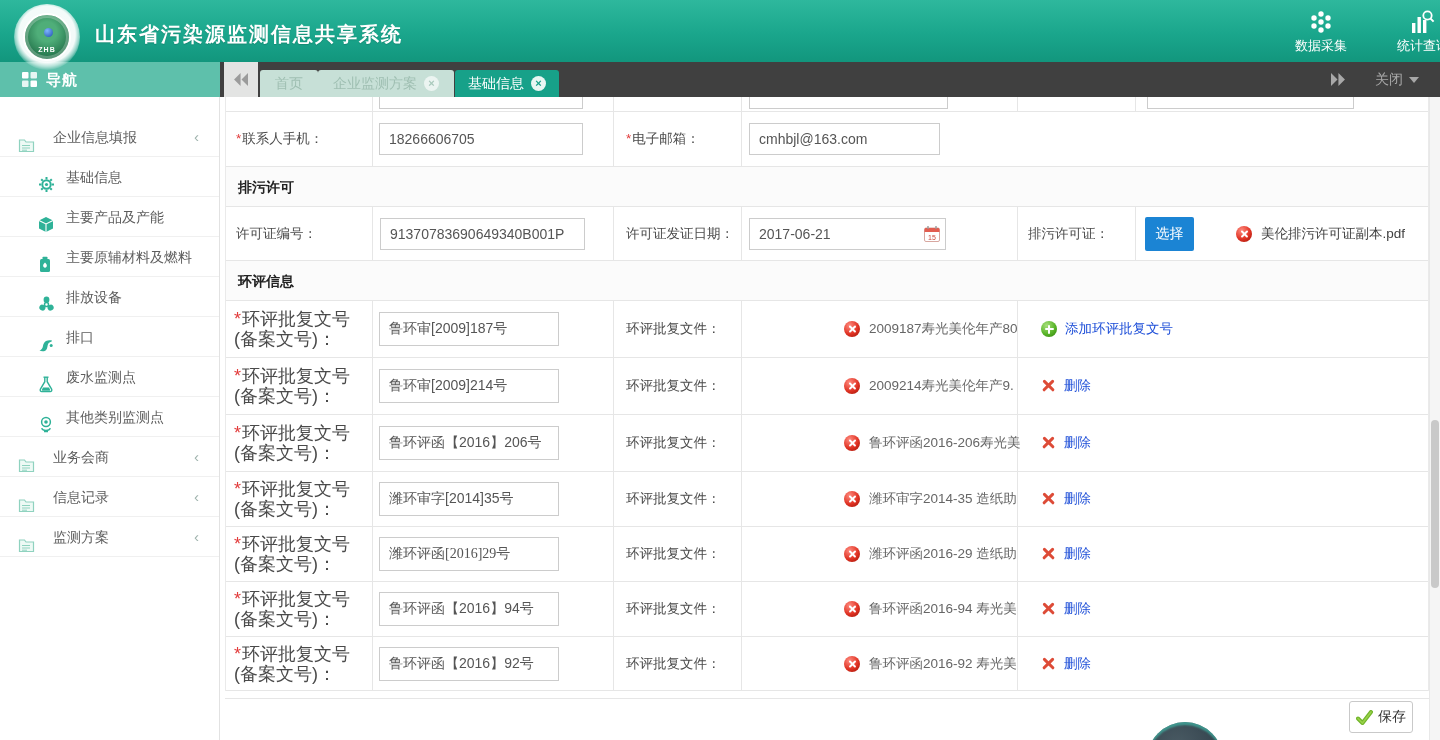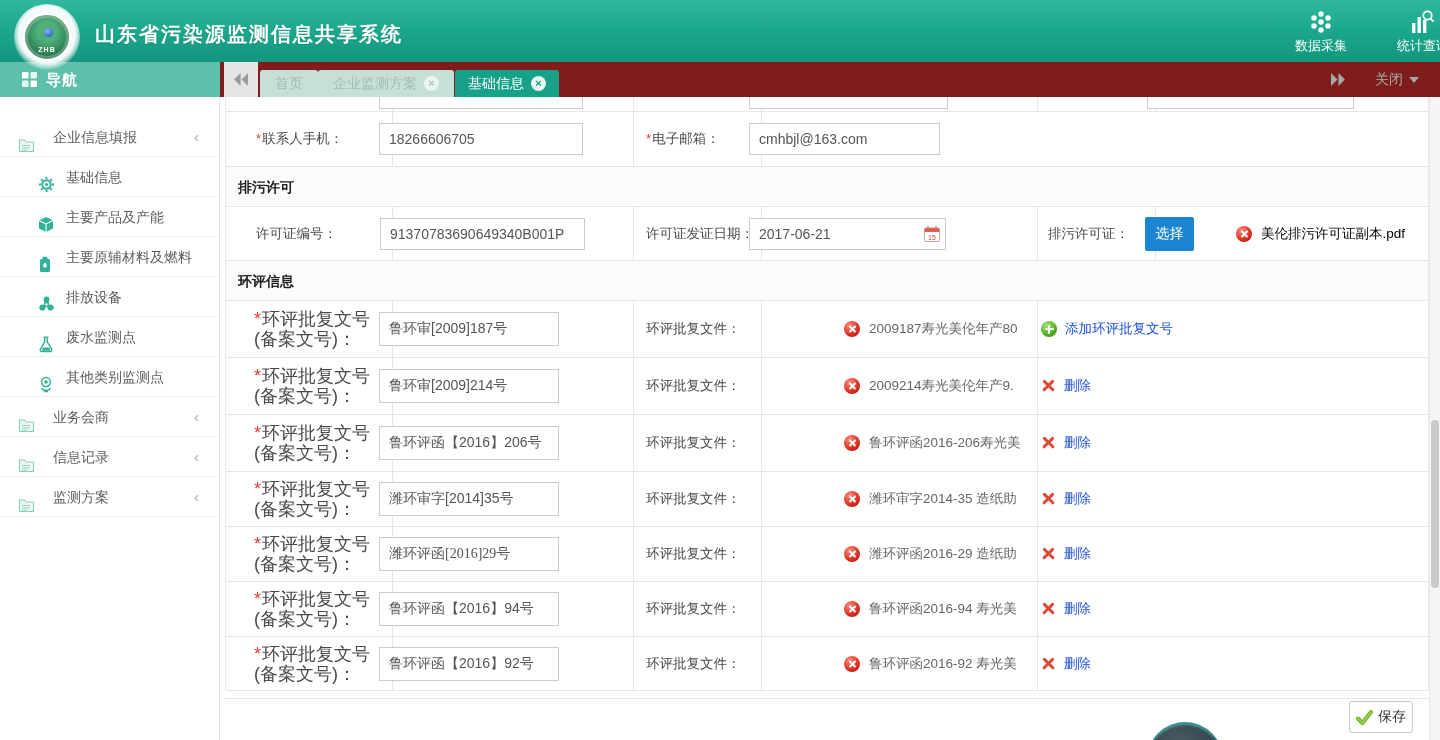--- a/index.html
+++ b/index.html
@@ -26,21 +26,21 @@
   .h-action { position:absolute; top:9px; width:70px; text-align:center; color:#fff; cursor:pointer; }
   .h-action svg { display:block; margin:0 auto 2px; }
   .h-action .hlbl { font-size:13px; }
   .h-act-1 { left:1286px; } .h-act-2 { left:1388px; }
   
   .subbar { position:absolute; left:0; top:62px; width:1440px; height:35px; }
   .nav-head { position:absolute; left:0; top:0; width:220px; height:35px; background:#5ec0ab; }
   .nav-head .nlbl { position:absolute; left:46px; top:0; line-height:35px; color:#fff;
     font-size:15px; font-weight:bold; letter-spacing:1px; }
   .nav-grid { position:absolute; left:22px; top:10px; }
-  .tabstrip { position:absolute; left:220px; top:0; width:1220px; height:35px; background:#7f1d1d; }
+  .tabstrip { position:absolute; left:220px; top:0; width:1220px; height:35px; background:#404040; }
   .tab-scroll { position:absolute; top:0; height:35px; display:flex; align-items:center;
     justify-content:center; cursor:pointer; }
   .ts-left { left:4px; width:34px; background:#e3e4e3; }
   .ts-right { left:1100px; width:34px; }
   .tab { position:absolute; top:8px; height:27px; border-radius:3px 3px 0 0; font-size:14px;
     display:flex; align-items:center; justify-content:center; gap:7px; cursor:pointer; }
   .tab-inactive { background:#c7e0d7; color:#9fbfb2; }
   .tab-active { background:#17a189; color:#fff; }
   .tab-home { left:40px; width:58px; }
   .tab-plan { left:98px; width:136px; }
@@ -65,34 +65,34 @@
   .side-item.parent .slbl { margin-left:53px; }
   .side-item.sub .slbl { margin-left:66px; }
   .chev { position:absolute; right:20px; top:0; color:#9fb3ad; font-size:15px; }
   
   .main { position:absolute; left:220px; top:97px; width:1220px; height:643px; background:#fff; }
   .ftable { position:absolute; left:5px; top:0; width:1204px;
     border-left:1px solid #eaeaea; border-right:1px solid #eaeaea; }
   .frow { position:relative; background:#fff; border-bottom:1px solid #e6e6e6; overflow:hidden; }
   .h15{height:15px} .h55{height:55px} .h40{height:40px} .h54{height:54px} .h57{height:57px}
   .cell { position:absolute; top:0; height:100%; display:flex; align-items:center; }
-  .cb { border-right:1px solid #e6e6e6;margin-left:20px; }
+  .cb { border-right:1px solid #e6e6e6; }
   .c1{left:0;width:147px} .c2{left:147px;width:241px} .c3{left:388px;width:128px}
   .c4{left:516px;width:276px} .c5{left:792px;width:118px} .c6{left:910px;width:294px}
   .flabel { font-size:13.5px; color:#4a4a4a; padding-left:10px; }
   .flabel-c3 { padding-left:12px; }
   .flabel2 { font-size:18px; color:#4a4a4a; line-height:20px; padding-left:8px; }
   .req { color:#e23b3b; font-style:normal; margin-right:1px; }
   .tinput { position:absolute; border:1px solid #ccc; background:#fff; font-size:14px; color:#555;
     padding:0 9px; outline:none; font-family:inherit; }
   .sechdr { background:#fbfbfb; }
   .sechdr .stitle { font-size:14px; font-weight:bold; color:#222; line-height:40px; padding-left:12px; }
   .file-entry { position:absolute; top:0; height:100%; display:flex; align-items:center; gap:9px; }
   .file-name { font-size:13.5px; color:#666; }
-  .file-name-dark { font-size:13.5px; color:#000000; }
+  .file-name-dark { font-size:13.5px; color:#404040; }
   .action-entry { position:absolute; top:0; height:100%; display:flex; align-items:center; gap:8px;
     font-size:13.5px; color:#1d4ed8; cursor:pointer; }
   
   .sphere { position:relative; width:16px; height:16px; border-radius:50%; flex:none; }
   .sphere-red { background:radial-gradient(circle at 35% 28%, #ff8a7e, #e03324 55%, #9c0f02 100%); }
   .sphere-red::before,.sphere-red::after { content:""; position:absolute; left:3.5px; top:7.1px;
     width:9px; height:1.9px; background:#fff; border-radius:1px; }
   .sphere-red::before { transform:rotate(45deg); } .sphere-red::after { transform:rotate(-45deg); }
   .sphere-green { background:radial-gradient(circle at 35% 28%, #a8e07c, #58b428 55%, #2e7d0a 100%); }
   .sphere-green::before,.sphere-green::after { content:""; position:absolute; background:#fff; border-radius:1px; }
@@ -246,20 +246,27 @@
             <g fill="#2fb298">
               <ellipse cx="8.5" cy="3.8" rx="2.9" ry="3.3"></ellipse>
               <ellipse cx="4.4" cy="11.6" rx="3.1" ry="2.9" transform="rotate(25 4.4 11.6)"></ellipse>
               <ellipse cx="12.6" cy="11.6" rx="3.1" ry="2.9" transform="rotate(-25 12.6 11.6)"></ellipse>
             </g>
             <circle cx="8.5" cy="8.5" r="2" fill="#fff" stroke="#2fb298" stroke-width="1.5"></circle>
           </svg></span>
       <span class="slbl">排放设备</span>
     </div>
     <div class="side-item sub">
+      <span class="ico"><svg width="17" height="16" viewBox="0 0 17 16">
+            <path d="M14 3.5C8 2 5.5 5.5 5 9c-.4 2.8-1.8 4-3.5 4.5 2.5 1.5 6.5 1 7.5-2 .8-2.4.4-5 2.5-6 1.2-.6 2.5-.8 2.5-2z" fill="#2fb298"></path>
+            <circle cx="13.2" cy="8.5" r="1.5" fill="#2fb298"></circle>
+          </svg></span>
+      <span class="slbl">排口</span>
+    </div>
+    <div class="side-item sub">
       <span class="ico"><svg width="16" height="17" viewBox="0 0 16 17">
             <path d="M5.5 1.2h5" stroke="#2fb298" stroke-width="1.4"></path>
             <path d="M6.8 1.2v4.5L2.4 13.2a1.6 1.6 0 0 0 1.4 2.4h8.4a1.6 1.6 0 0 0 1.4-2.4L9.2 5.7V1.2" fill="none" stroke="#2fb298" stroke-width="1.4"></path>
             <path d="M5 11.5h6l1 2c.3.7-.1 1.3-.8 1.3H4.8c-.7 0-1.1-.6-.8-1.3z" fill="#2fb298"></path>
           </svg></span>
       <span class="slbl">废水监测点</span>
     </div>
     <div class="side-item sub">
       <span class="ico"><svg width="16" height="17" viewBox="0 0 16 17">
             <circle cx="8" cy="6" r="4.4" fill="none" stroke="#2fb298" stroke-width="1.5"></circle>

